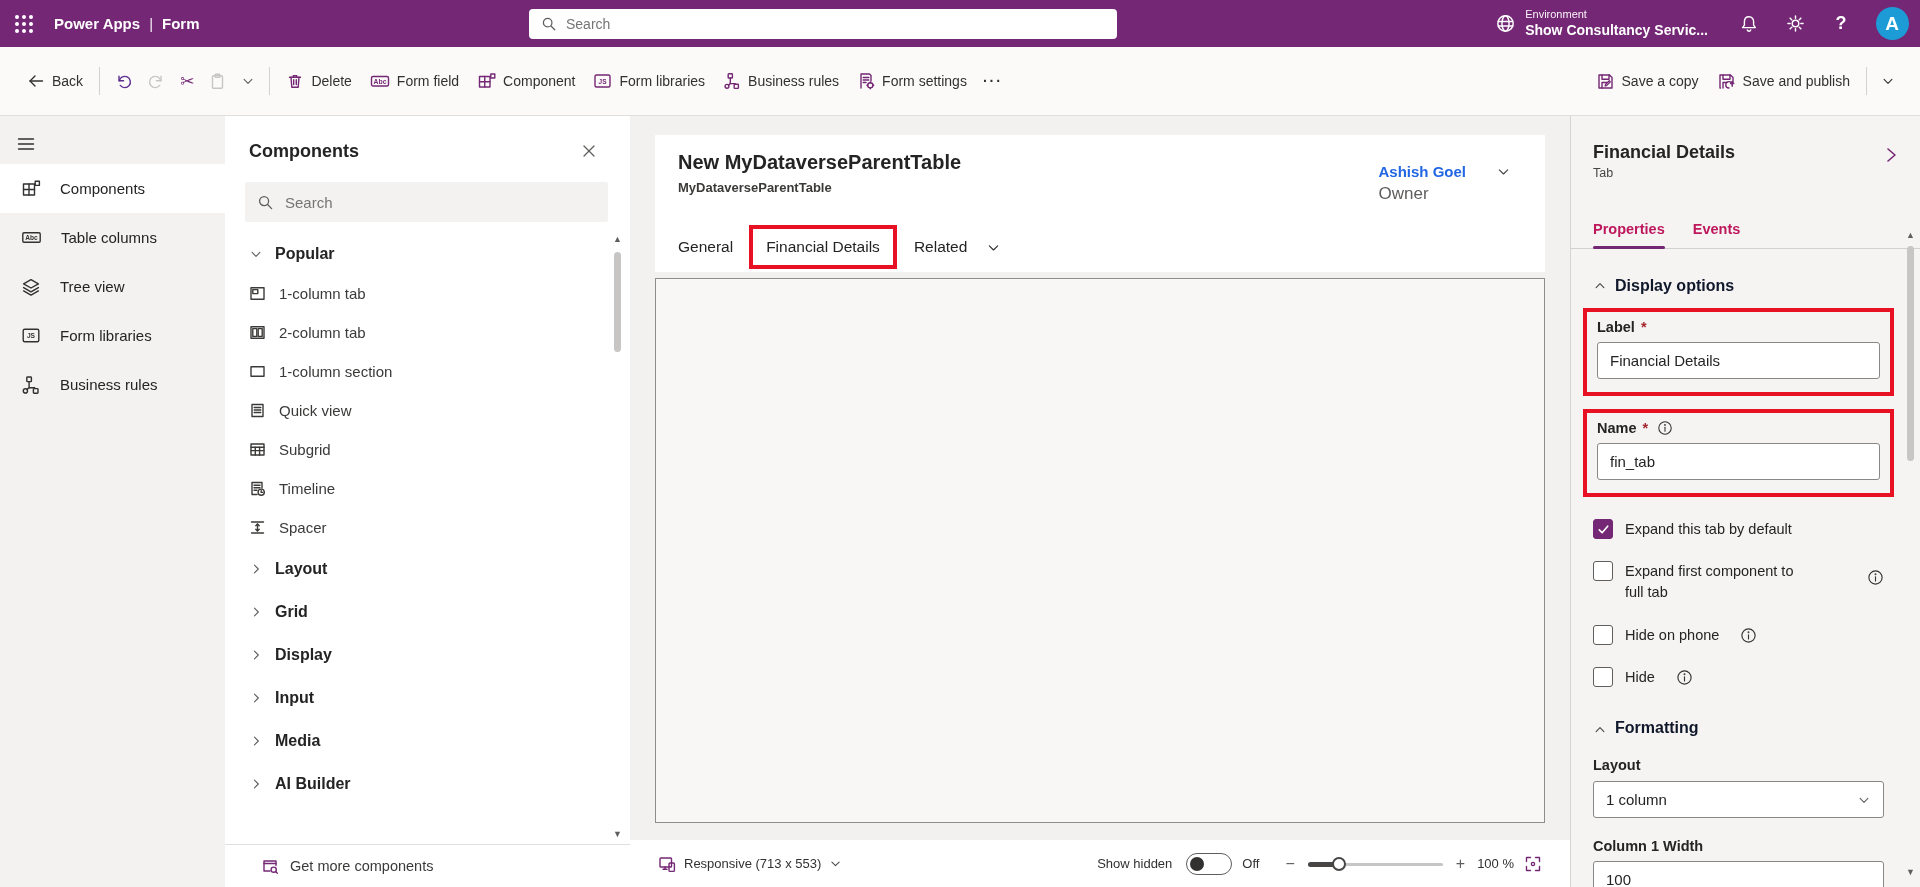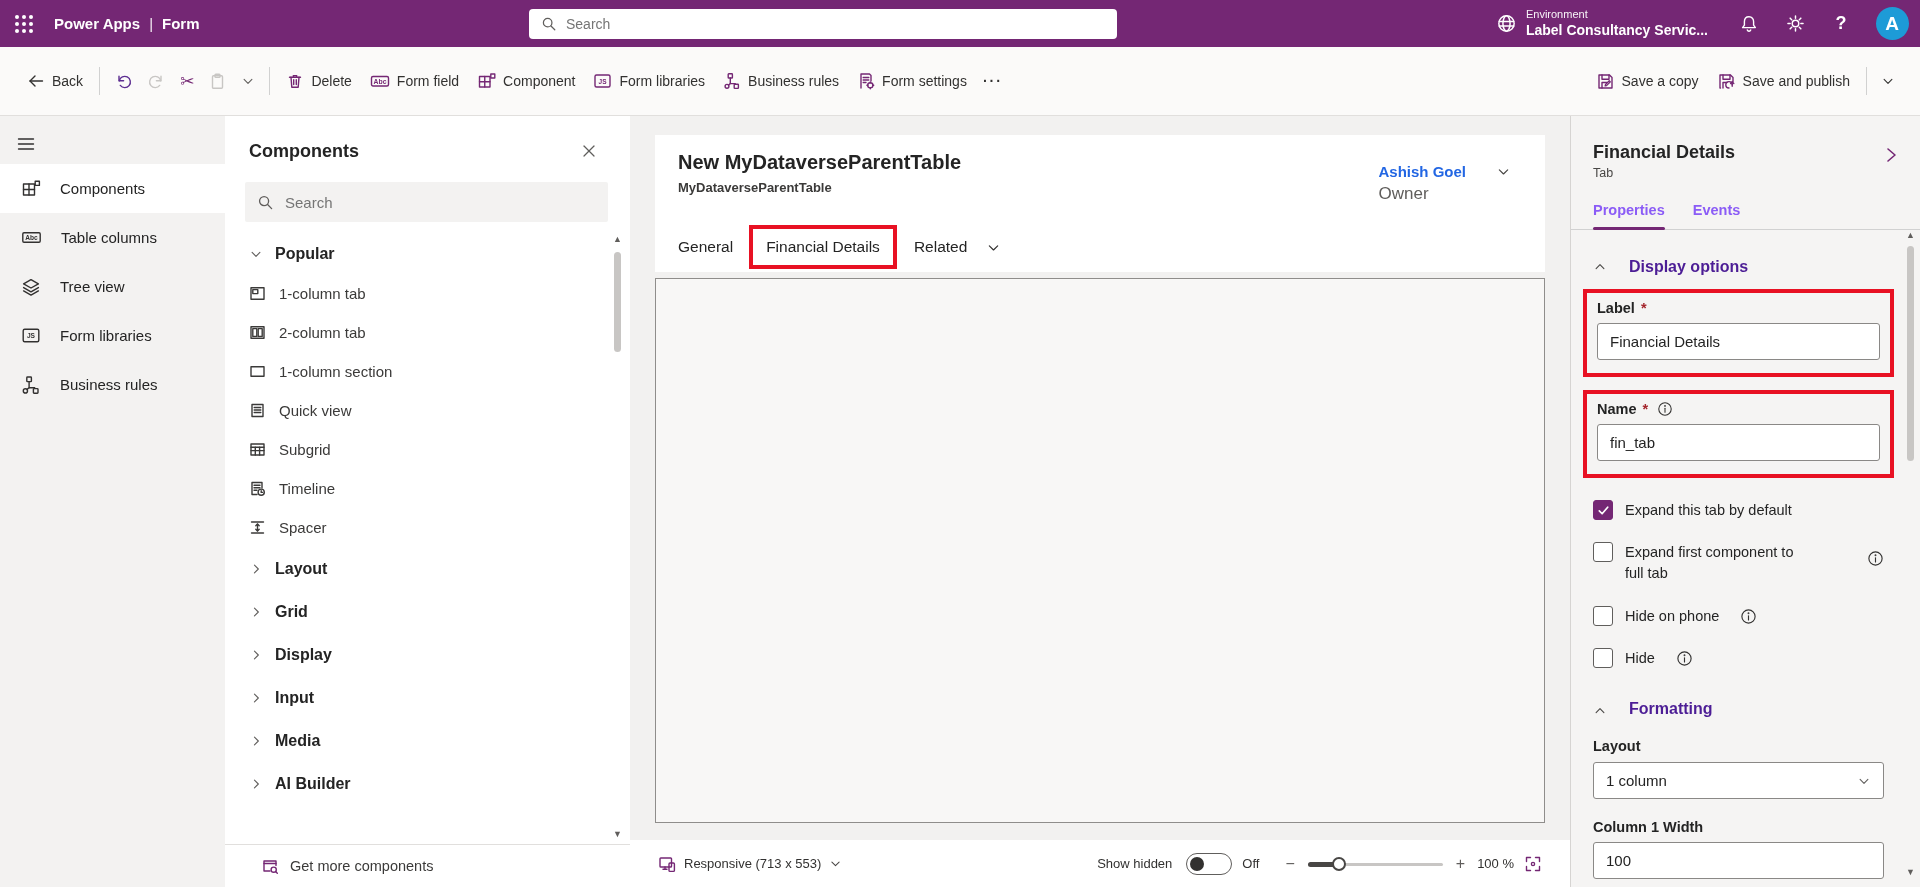--- a/index.html
+++ b/index.html
@@ -98,24 +98,24 @@
   .sb-zoom { margin:0 10px 0 8px; }
   .fit-btn { color:#742774; cursor:pointer; display:flex; }
 
   
   .props { width:350px; flex:0 0 auto; background:#f5f4f3; border-left:1px solid #d6d4d2; position:relative; }
   .pp-head { padding:26px 24px 0 22px; position:relative; }
   .pp-title { font-size:18px; font-weight:600; }
   .pp-sub { font-size:12.5px; color:#484644; margin-top:3px; }
   .pp-expand { position:absolute; right:20px; top:30px; color:#742774; cursor:pointer; }
   .pp-tabs { display:flex; gap:28px; padding-left:22px; margin-top:22px; border-bottom:1px solid #d1d1d1; }
-  .pp-tab { font-size:14.5px; font-weight:600; padding-bottom:11px; position:relative; cursor:pointer; color:#8b5cf6; }
+  .pp-tab { font-size:14.5px; font-weight:600; padding-bottom:11px; position:relative; cursor:pointer; color:#be185d;margin-top:19px; }
   .pp-tab.active:after { content:""; position:absolute; left:0; right:0; bottom:-1px; height:3px; background:#742774; border-radius:2px; }
   .pp-body { padding:6px 36px 0 22px; }
-  .pp-sec-head { display:flex; align-items:center; gap:22px; font-size:16px; font-weight:600; margin-top:22px; cursor:pointer; color:#4c1d95; }
+  .pp-sec-head { display:flex; align-items:center; gap:8px; font-size:16px; font-weight:600; margin-top:22px; cursor:pointer; color:#0f172a; }
   .red-frame { border:4px solid #e81123; margin:13px -10px 0; padding:7px 10px 13px; }
   .field-label { font-size:14.5px; font-weight:600; display:flex; align-items:center; gap:6px; color:#242424; }
   .req { color:#a4262c; }
   .field-label .ic { color:#323130; margin-left:3px; }
   .txt-input { width:100%; height:37px; border:1px solid #8a8886; border-radius:3px; background:#fff; font-size:15px; font-family:inherit; padding:0 12px; color:#242424; margin-top:7px; outline:none; }
   .cb-row { display:flex; align-items:center; gap:12px; margin-top:22px; font-size:14.5px; color:#242424; }
   .cb-row.top { align-items:flex-start; }
   .cb { width:20px; height:20px; border:1px solid #605e5c; border-radius:3px; background:#fff; flex:0 0 auto; display:flex; align-items:center; justify-content:center; cursor:pointer; }
   .cb.checked { background:#742774; border-color:#742774; }
   .cb-label { cursor:default; }
@@ -165,21 +165,21 @@
     <div class="hdr-right">
       <div class="env">
         <svg class="ic" width="21" height="21" viewBox="0 0 20 20" style="color:#fff">
             <circle cx="10" cy="10" r="7.3"></circle>
             <ellipse cx="10" cy="10" rx="3.4" ry="7.3"></ellipse>
             <line x1="3" y1="8" x2="17" y2="8"></line>
             <line x1="3" y1="12.4" x2="17" y2="12.4"></line>
           </svg>
         <div class="env-txt">
           <span class="env-label">Environment</span>
-          <span class="env-name">Label Consultancy Servic...</span>
+          <span class="env-name">Show Consultancy Servic...</span>
         </div>
       </div>
       <div class="hdr-icon-btn">
         <svg class="ic" width="20" height="20" viewBox="0 0 20 20" style="color:#fff">
             <path d="M10 2.8c-3 0-4.6 2.1-4.6 5v3.4L3.6 13.6h12.8l-1.8-2.4V7.8c0-2.9-1.6-5-4.6-5Z"></path>
             <path d="M8.3 16a1.8 1.8 0 0 0 3.4 0"></path>
           </svg>
       </div>
       <div class="hdr-icon-btn">
         <svg class="ic" width="21" height="21" viewBox="0 0 20 20" style="color:#fff">

